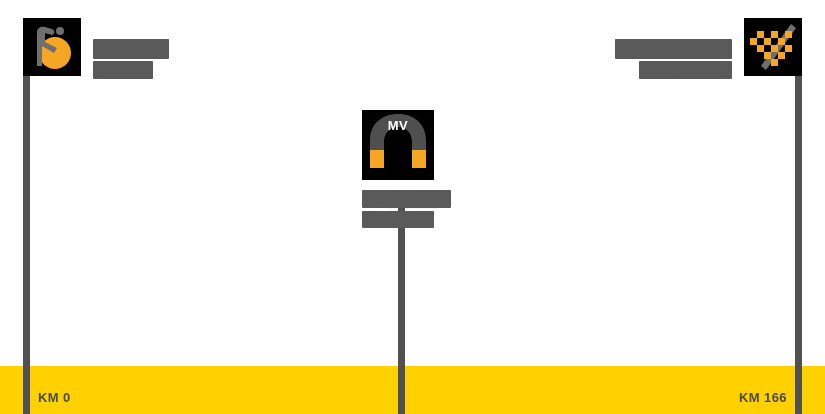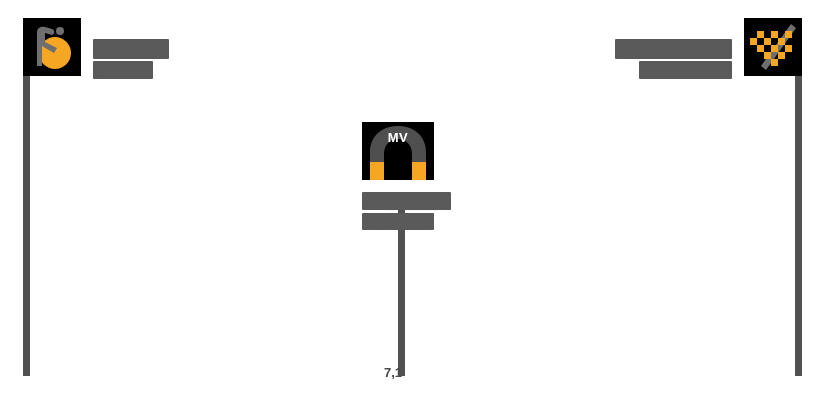--- a/index.html
+++ b/index.html
@@ -119,24 +119,24 @@
   
   .node-poi {
     position: absolute;
     left: 362px;
     top: 110px;
     width: 72px;
     text-align: center;
   }
   .tunnel-badge {
     width: 72px;
-    height: 58px;
+    height: 70px;
     background: #000000;
     position: relative;
-    margin: 12px auto;
+    margin: 0 auto;
   }
   .tunnel-label-mv {
     position: absolute;
     left: 0;
     right: 0;
     top: 8px;
     font-size: 13px;
     font-weight: bold;
     color: #ffffff;
     letter-spacing: 0.5px;
@@ -211,14 +211,21 @@
           <rect x="41" y="13" width="7" height="7"></rect>
           <rect x="41" y="27" width="7" height="7"></rect>
           <rect x="27" y="41" width="7" height="7"></rect>
         </g>
       </svg>
     </div>
   </div>
 
   <div class="poi-distance">7,1</div>
 
+  <div class="km-band">
+    <div class="km-tick start"></div>
+    <div class="km-tick poi"></div>
+    <div class="km-tick finish"></div>
+    <div class="km-label start">KM 0</div>
+    <div class="km-label finish">KM 166</div>
+  </div>
 
 </div>
 
 </body></html>

